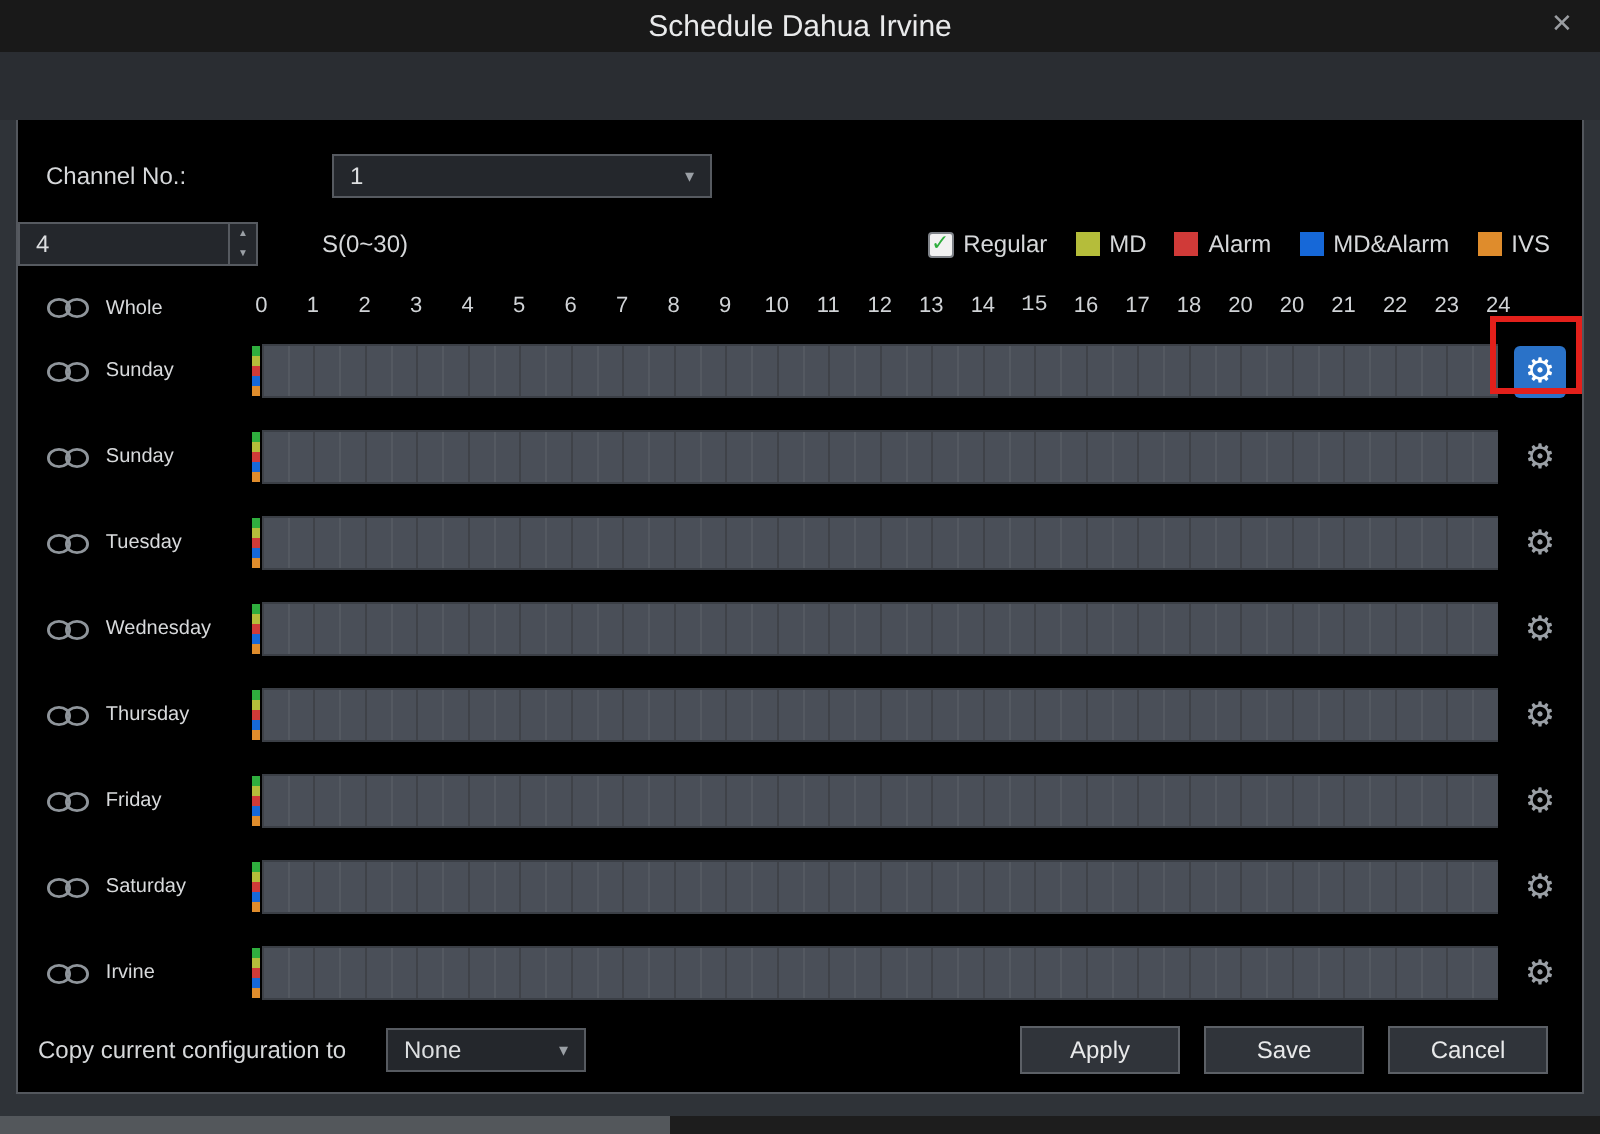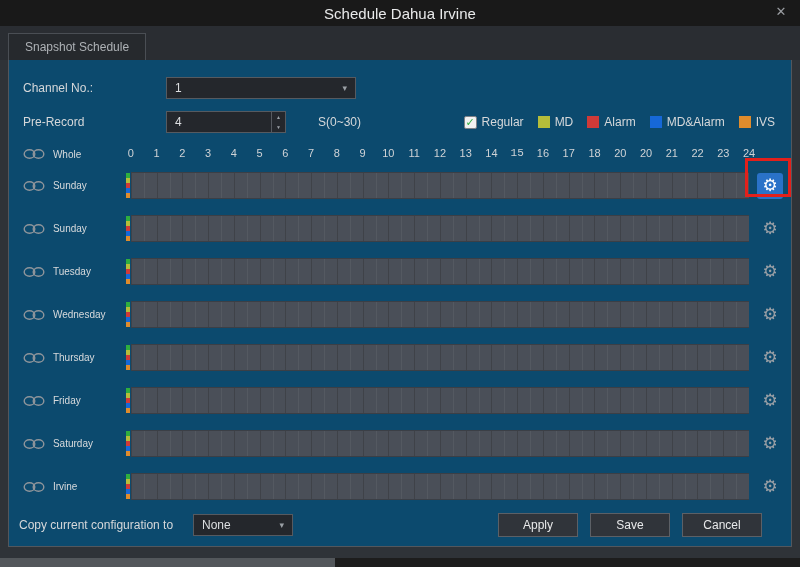--- a/index.html
+++ b/index.html
@@ -15,21 +15,21 @@
     cursor:pointer; width:18px; text-align:center; }
 
   
   .tabbar { height:34px; display:flex; align-items:flex-end; padding-left:8px; background:#2a2d32; }
   .tab { height:27px; display:flex; align-items:center; padding:0 16px; font-size:12px;
     color:#aeb2b6; background:#26292d; border:1px solid #4a4e54; border-bottom:none; }
   .tab.active { background:#3a3e45; color:#ececec; }
 
   
   .panel { position:absolute; left:8px; right:8px; top:60px; bottom:11px;
-    background:#0c4a6e; border:1px solid #53575d; border-top:none; }
+    background:#000000; border:1px solid #53575d; border-top:none; }
 
   .ctl-row { display:flex; align-items:center; height:28px; margin-top:0; }
   .ctl-row.first { margin-top:14px; }
   .ctl-row.second { margin-top:6px; }
   .ctl-label { margin-left:14px; width:143px; color:#d6d8da; font-size:12px; }
 
   .dropdown { width:190px; height:22px; background:#24272c; border:1px solid #565a60;
     display:flex; align-items:center; color:#dddfe1; font-size:12px; padding:0 8px;
     justify-content:space-between; cursor:pointer; }
   .dropdown .arr { color:#9ba0a6; font-size:9px; }
@@ -72,21 +72,21 @@
     display:flex; flex-direction:column; }
   .strip div { flex:1; }
 
   .gear-btn { width:26px; height:26px; display:flex; align-items:center;
     justify-content:center; border-radius:3px; cursor:pointer; }
   .gear-glyph { font-size:17px; color:#9ba0a6; line-height:1; }
   .gear-btn.active { background:#2a72c8; }
   .gear-btn.active .gear-glyph { color:#ffffff; }
 
   
-  .footer { position:absolute; left:0; right:12px; bottom:8px; height:26px;
+  .footer { position:absolute; left:0; right:0; bottom:8px; height:26px;
     display:flex; align-items:center; }
   .footer .copy-label { margin-left:10px; width:174px; color:#d6d8da; font-size:12px; }
   .footer .dropdown { width:100px; }
   .btn-group { margin-left:auto; display:flex; gap:12px; padding-right:17px; }
   .btn { width:80px; height:24px; background:#30343a; border:1px solid #5c6066;
     color:#e8e9ea; font-size:12px; display:flex; align-items:center;
     justify-content:center; cursor:pointer; }
 
   
   .red-annotation { position:absolute; left:745px; top:158px; width:46px; height:39px;
@@ -100,37 +100,33 @@
 <body>
 
 <div class="dialog">
 
   <div class="titlebar">
     <span class="title">Schedule Dahua Irvine</span>
     <span class="close-btn">✕</span>
   </div>
 
   <div class="tabbar">
-    <div class="tab">
-      <span>Snapshot Schedule</span>
-    </div>
   </div>
 
   <div class="panel">
 
     <div class="ctl-row first">
       <span class="ctl-label">Channel No.:</span>
       <div class="dropdown">
         <span>1</span>
         <span class="arr">▾</span>
       </div>
     </div>
 
     <div class="ctl-row second">
-      <span class="ctl-label">Pre-Record</span>
       <div class="spinbox">
         <span class="val">4</span>
         <span class="spin-arrows">
           <span>▲</span>
           <span>▼</span>
         </span>
       </div>
       <span class="suffix">S(0~30)</span>
       <div class="legend">
           <span class="legend-item">

